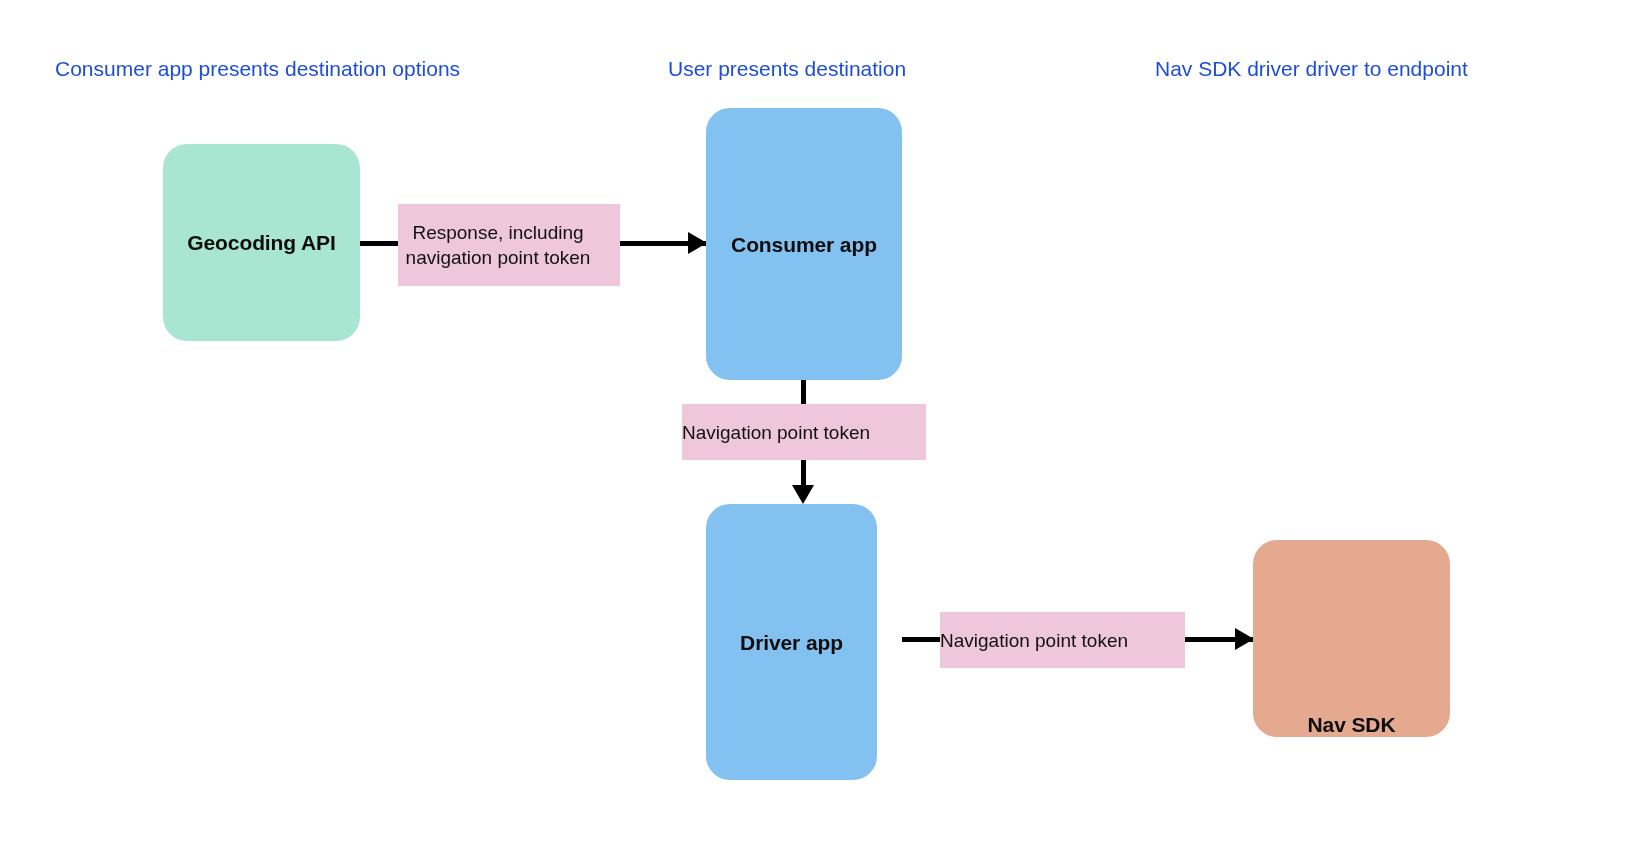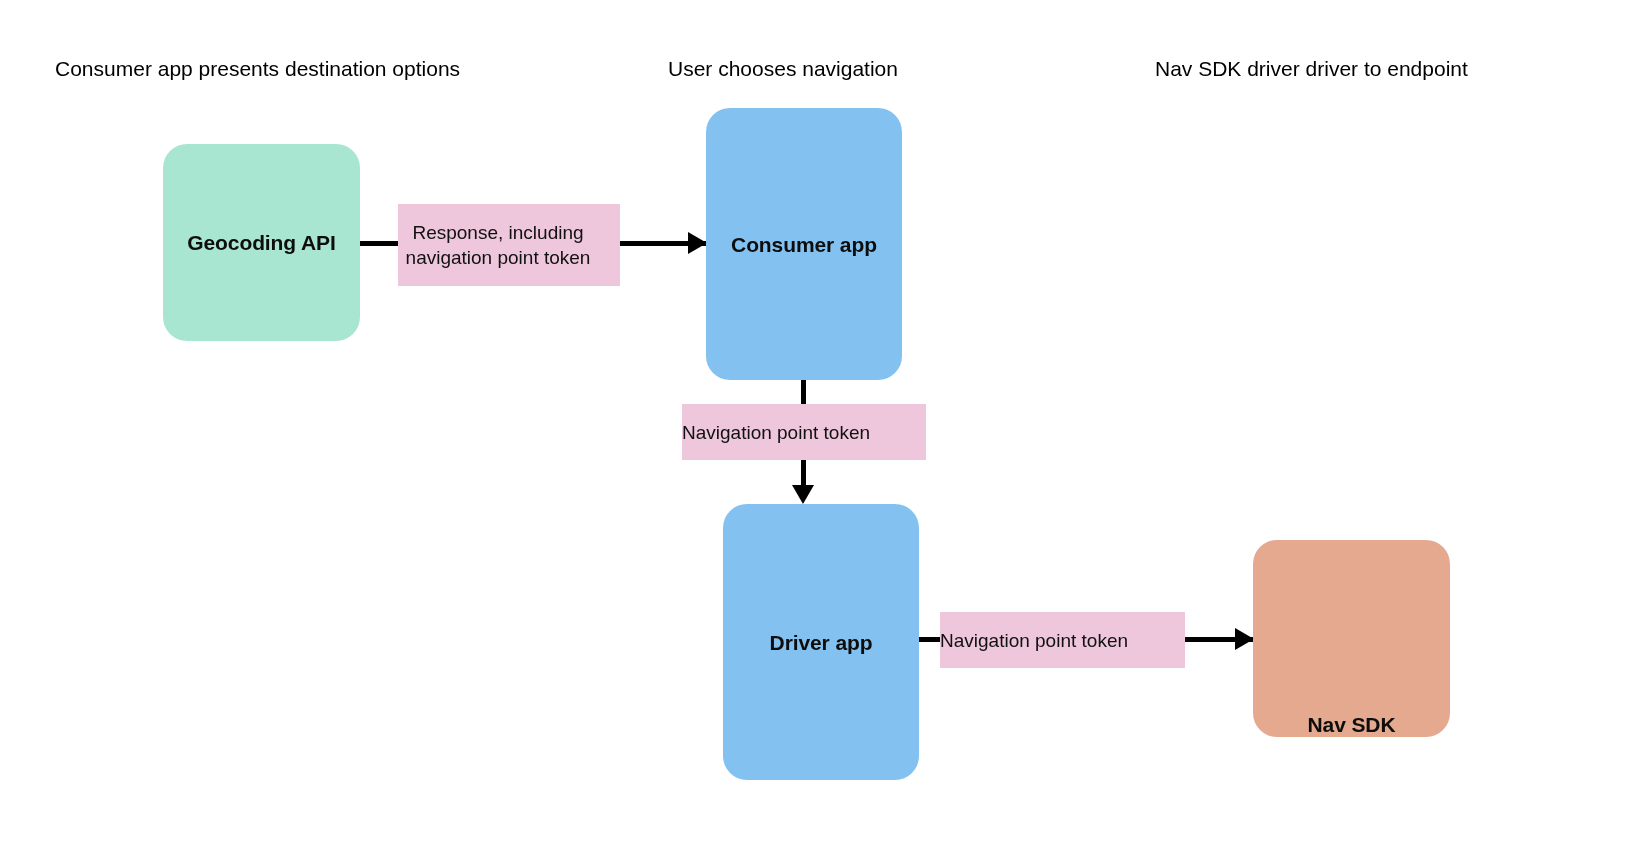--- a/index.html
+++ b/index.html
@@ -16,21 +16,21 @@
     position: relative;
     width: 1646px;
     height: 868px;
     background: #ffffff;
     overflow: hidden;
   }
   .col-header {
     position: absolute;
     font-size: 21px;
     line-height: 24px;
-    color: #000000;
+    color: #1d4ed8;
     font-weight: 400;
     white-space: nowrap;
   }
   .node {
     position: absolute;
     border-radius: 24px;
     display: flex;
     align-items: center;
     justify-content: center;
     box-sizing: border-box;
@@ -79,41 +79,41 @@
     border-right: 11px solid transparent;
     border-top: 19px solid #000000;
   }
 </style>
 </head>
 <body>
 
 <div id="canvas">
 
   <div class="col-header" style="left:55px; top:57px;">Consumer app presents destination options</div>
-  <div class="col-header" style="left:668px; top:57px;">User chooses navigation</div>
+  <div class="col-header" style="left:668px; top:57px;">User presents destination</div>
   <div class="col-header" style="left:1155px; top:57px;">Nav SDK driver driver to endpoint</div>
 
   <div class="connector" style="left:360px; top:241px; width:346px; height:5px;"></div>
   <div class="arrowhead right" style="left:688px; top:232px;"></div>
 
   <div class="connector" style="left:801px; top:380px; width:5px; height:116px;"></div>
   <div class="arrowhead down" style="left:792px; top:485px;"></div>
 
   <div class="connector" style="left:902px; top:637px; width:351px; height:5px;"></div>
   <div class="arrowhead right" style="left:1235px; top:628px;"></div>
 
   <div class="node" style="left:706px; top:108px; width:196px; height:272px; background:#83c2f0; z-index:5;">
     <span class="node-label">Consumer app</span>
   </div>
 
   <div class="node" style="left:163px; top:144px; width:197px; height:197px; background:#a8e6d1; z-index:5;">
     <span class="node-label">Geocoding API</span>
   </div>
 
-  <div class="node" style="left:706px; top:504px; width:196px; height:276px; background:#83c2f0; z-index:5;margin-left:17px;">
+  <div class="node" style="left:706px; top:504px; width:171px; height:276px; background:#83c2f0; z-index:5;">
     <span class="node-label">Driver app</span>
   </div>
 
   <div class="node" style="left:1253px; top:540px; width:197px; height:197px; background:#e4a98f; z-index:5;align-items:flex-end;">
     <span class="node-label">Nav SDK</span>
   </div>
 
   <div class="edge-label" style="left:398px; top:204px; width:222px; height:82px; background:#eec7dc;">
     <span class="edge-label-text" style="width:200px;">Response, including navigation point token</span>
   </div>

